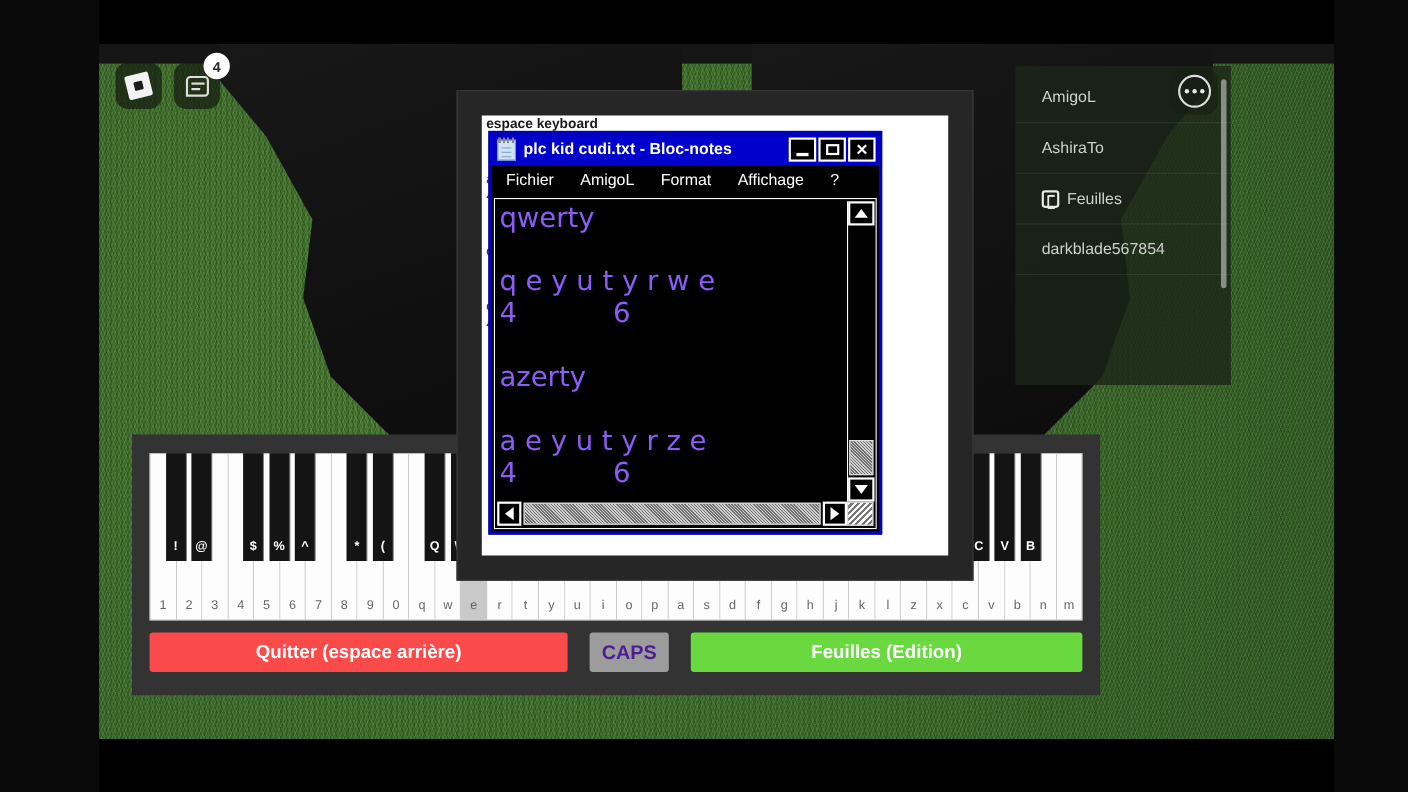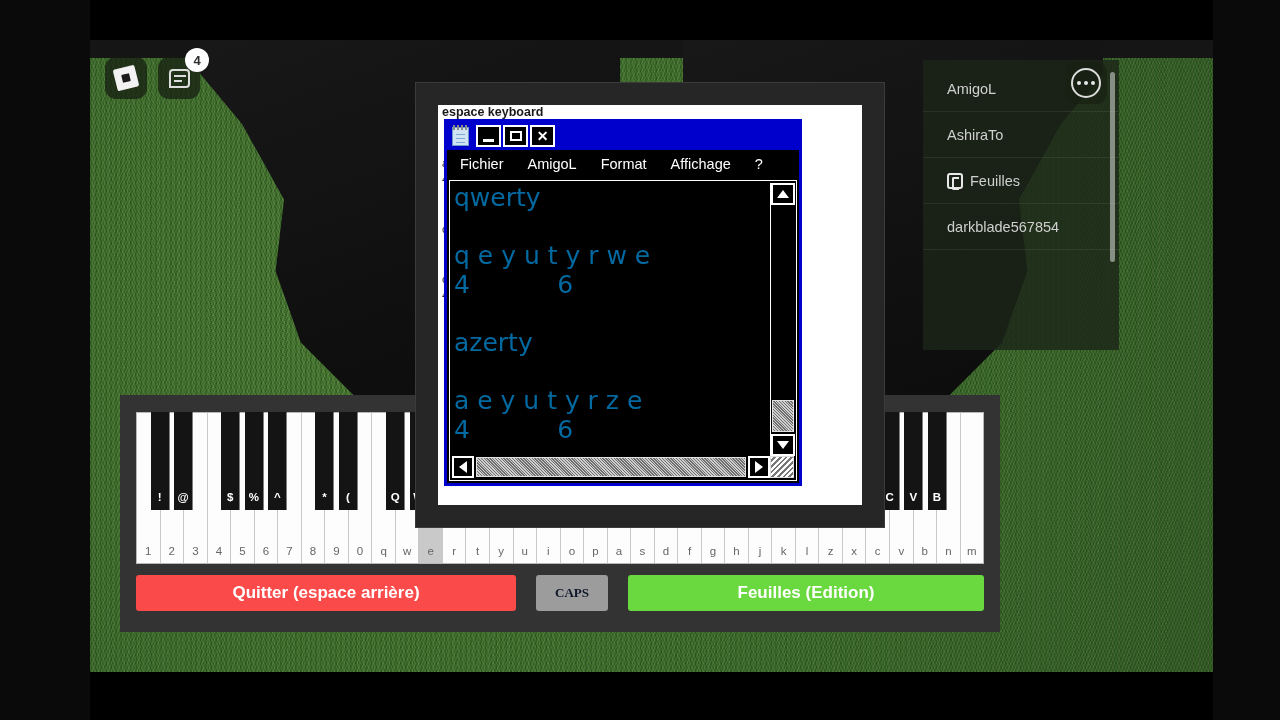--- a/index.html
+++ b/index.html
@@ -143,21 +143,21 @@
     box-shadow: 1px 0 0 rgba(0,0,0,.5);
   }
   #btnrow { position:absolute; left:16px; top: 205px; width:848px; height:0; }
   .gbtn {
     position:absolute; height: 36px; border-radius:3px;
     display:flex; align-items:center; justify-content:center;
     color:#fff; font-weight:bold; font-size:17px;
     font-family:"Liberation Sans", sans-serif;
   }
   .gbtn.quit { left:0; top:-25px; width: 380px; background:#fb4a4a; }
-  .gbtn.caps { left: 400px; top:-25px; width: 72px; background:#9c9c9c; color:#0f172a; font-size:13px;font-family:Liberation Serif, serif; }
+  .gbtn.caps { left: 400px; top:-25px; width: 72px; background:#9c9c9c; color:#4c1d95; font-size:18px; }
   .gbtn.sheets { left: 492px; top:-25px; width: 356px; background:#6ad93f; }
 
   
   #bgwin {
     position:absolute; left: 415px; top: 82px; width: 470px; height: 446px;
     background: #262626; border: 1px solid #3b3b3b; z-index: 35;
     padding: 22px;
   }
   #bgwin .paper { width:100%; height:100%; background:#ffffff; overflow:hidden; position:relative; }
   #bgwin .ttl {
@@ -200,21 +200,21 @@
   #npMenu {
     height: 28px; background:#000; display:flex; align-items:center; gap: 24px;
     padding-left: 13px; color:#fff; font-size:14.5px;
   }
   #npBody {
     position:absolute; left: 2px; top: 58px; right: 2px; bottom: 2px;
     background:#000; border: 1px solid #ffffff; overflow:hidden;
   }
   #npText {
     position:absolute; left: 4px; top: 2px; right: 30px; bottom: 22px;
-    color:#0369a1; font-family:"DejaVu Sans", sans-serif;
+    color:#8b5cf6; font-family:"DejaVu Sans", sans-serif;
     font-size: 25px; line-height: 29px; white-space: pre; overflow:hidden;
     letter-spacing: 0px;
   }
   
   .sb-v {
     position:absolute; right: 2px; top: 2px; width: 24px; bottom: 24px;
     background:#000; border-left:1px solid #fff;
   }
   .sb-h {
     position:absolute; left: 2px; bottom: 2px; height: 22px; right: 26px;
@@ -523,20 +523,21 @@
       <div class="ghost" style="top:68px">4</div>
       <div class="ghost" style="top:118px">c</div>
       <div class="ghost" style="top:168px">c</div>
       <div class="ghost" style="top:184px">4</div>
     </div>
   </div>
 
   <div id="notepad">
     <div id="npTitle">
       <span class="np-ico"></span>
+      <span id="npTitleText">plc kid cudi.txt - Bloc-notes</span>
       <span class="np-btns">
         <span class="np-btn">
             <i class="min-glyph"></i>
           </span>
         <span class="np-btn">
             <i class="max-glyph"></i>
           </span>
         <span class="np-btn">✕</span>
       </span>
     </div>

